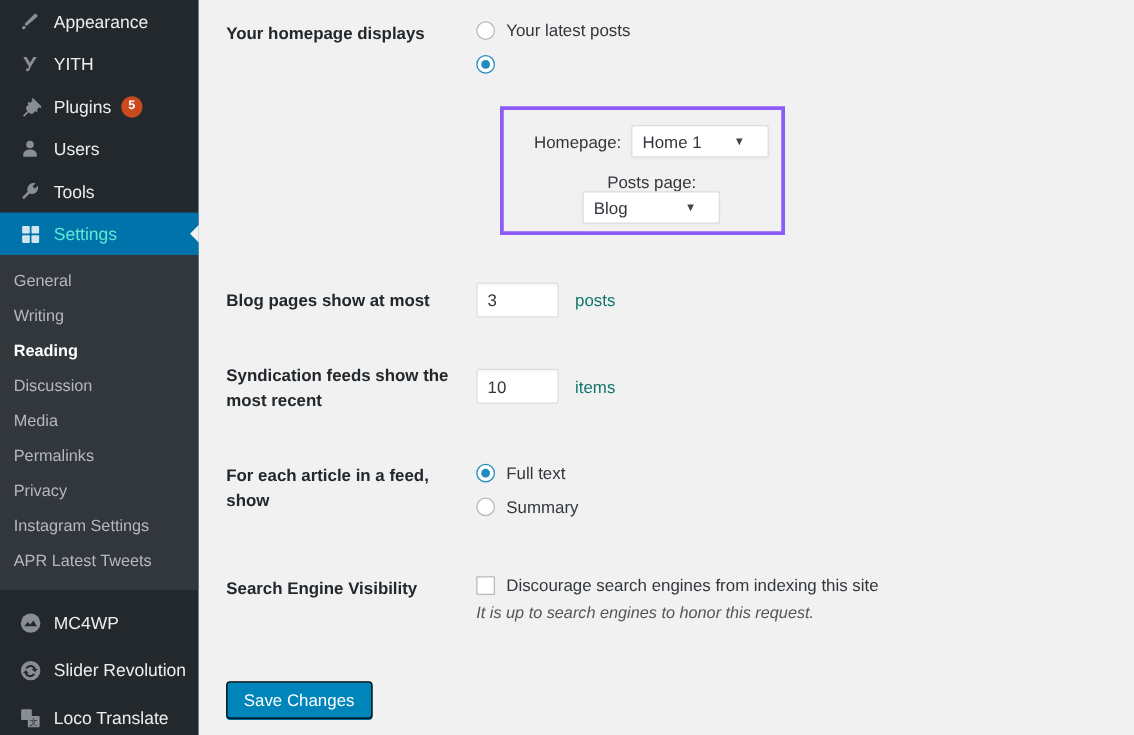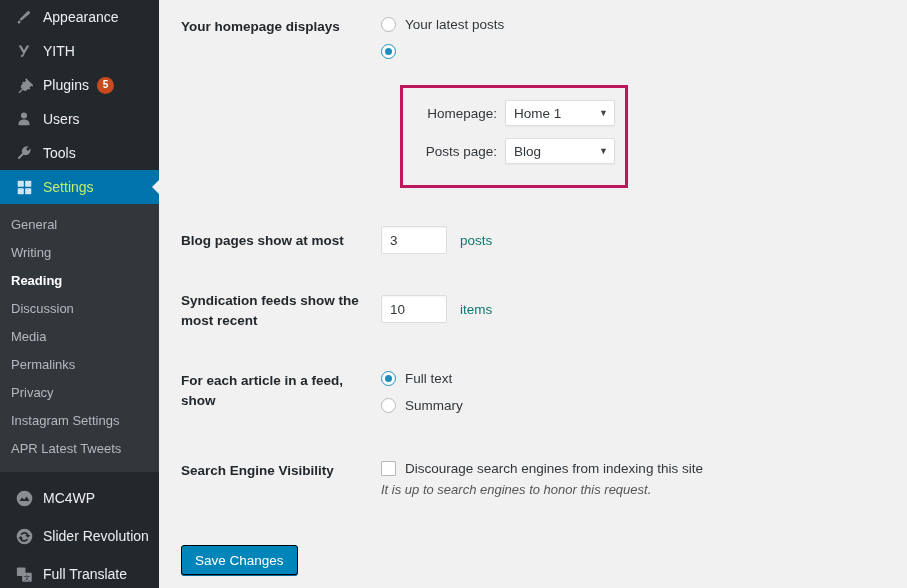--- a/index.html
+++ b/index.html
@@ -38,21 +38,21 @@
     font-size: 14px;
     position: relative;
     box-sizing: border-box;
   }
   .menu-item .mi-label {
     margin-left: 9px;
     white-space: nowrap;
   }
   .menu-item.active {
     background: #0073aa;
-    color: #bef264;
+    color: #5eead4;
     font-weight: normal;
   }
   .menu-item.active::after {
     content: "";
     position: absolute;
     right: -1px;
     top: 50%;
     margin-top: -8px;
     border-style: solid;
     border-width: 8px 8px 8px 0;
@@ -170,21 +170,21 @@
     flex: 0 0 15px;
     border-radius: 1px;
   }
   .link {
     color: #0073aa;
     text-decoration: underline;
   }
 
   .hl-box {
     position: absolute;
-    border: 3px solid #be185d;
+    border: 3px solid #8b5cf6;
     box-sizing: border-box;
   }
   .sel-row {
     display: flex;
     align-items: center;
     margin-bottom: 12px;
   }
   .sel-label {
     font-size: 13.5px;
     color: #32373c;
@@ -195,21 +195,21 @@
   .select {
     width: 110px;
     height: 26px;
     background: #fff;
     border: 1px solid #ddd;
     box-shadow: 0 1px 2px rgba(0,0,0,.04);
     border-radius: 2px;
     display: flex;
     align-items: center;
     justify-content: space-between;
-    padding: 0 6px 0 8px;
+    padding: 0 18px 0 8px;
     box-sizing: border-box;
     font-size: 13.5px;
     color: #32373c;
   }
   .caret {
     font-size: 9px;
     color: #444;
     line-height: 1;
   }
 
@@ -357,21 +357,21 @@
     </div>
 
     <div class="menu-item">
       <span class="mi-icon">
         <svg width="19" height="19" viewBox="0 0 20 20" fill="#a0a5aa">
           <rect x="2" y="2.5" width="9" height="9" rx="1"></rect>
           <rect x="7.6" y="8.2" width="10" height="9.5" rx="1"></rect>
           <text x="12.6" y="15.4" font-size="7" fill="#23282d" text-anchor="middle" font-family="'Liberation Sans', sans-serif">文</text>
         </svg>
       </span>
-      <span class="mi-label">Full Translate</span>
+      <span class="mi-label">Loco Translate</span>
     </div>
   </div>
 </div>
 
 <div id="content">
 
   <div class="form-row" style="left:22px; top:17px;">
     <div class="row-label">Your homepage displays</div>
     <div class="row-field">
       <div class="radio-line">
@@ -386,21 +386,21 @@
 
   <div class="hl-box" style="left:241px; top:85px; width:228px; height:103px;">
     <div style="padding:12px 0 0 14px;">
       <div class="sel-row">
         <span class="sel-label">Homepage:</span>
         <div class="select">
           <span>Home 1</span>
           <span class="caret">▼</span>
         </div>
       </div>
-      <div class="sel-row" style="margin-bottom:0;">
+      <div class="sel-row" style="margin-bottom:0;flex-direction:column;">
         <span class="sel-label">Posts page:</span>
         <div class="select">
           <span>Blog</span>
           <span class="caret">▼</span>
         </div>
       </div>
     </div>
   </div>
 
   <div class="form-row" style="left:22px; top:231px;">

